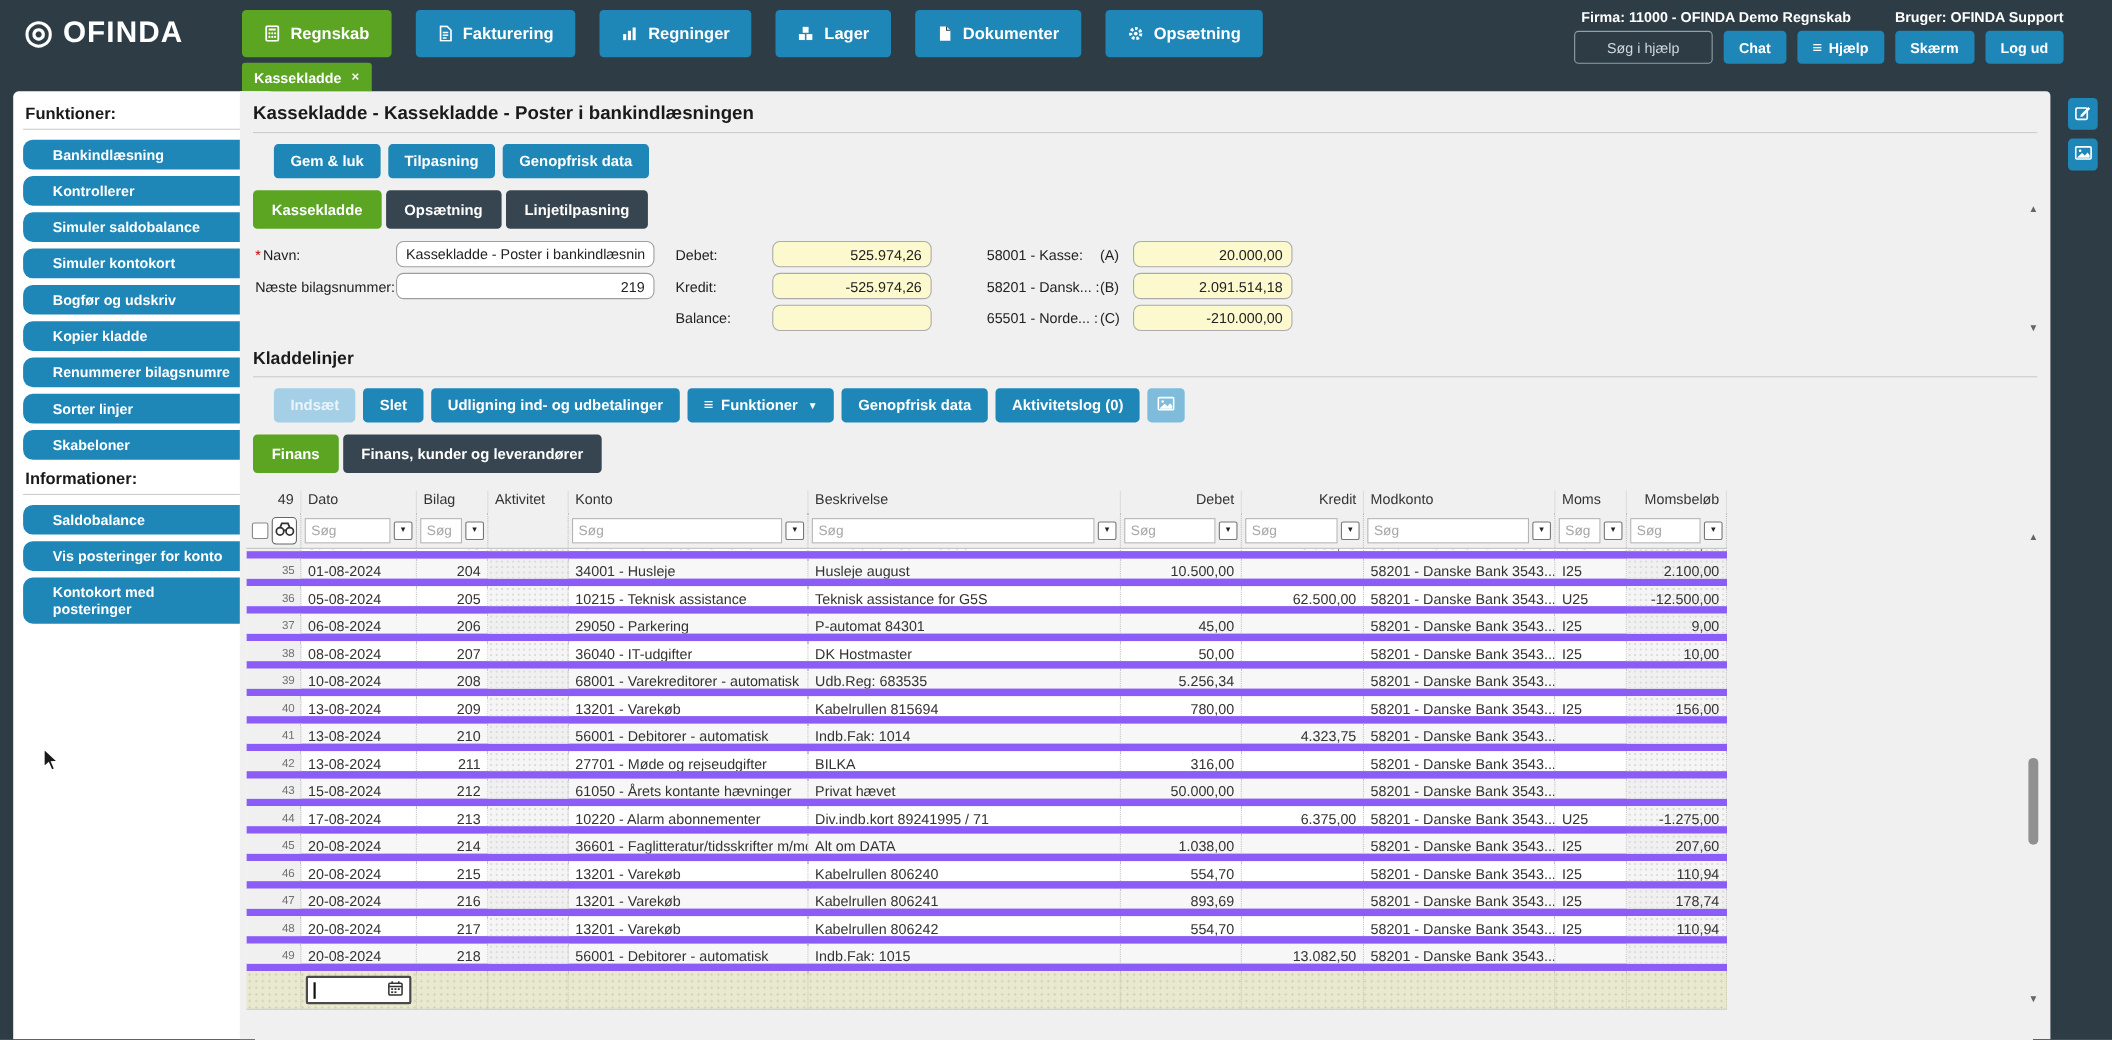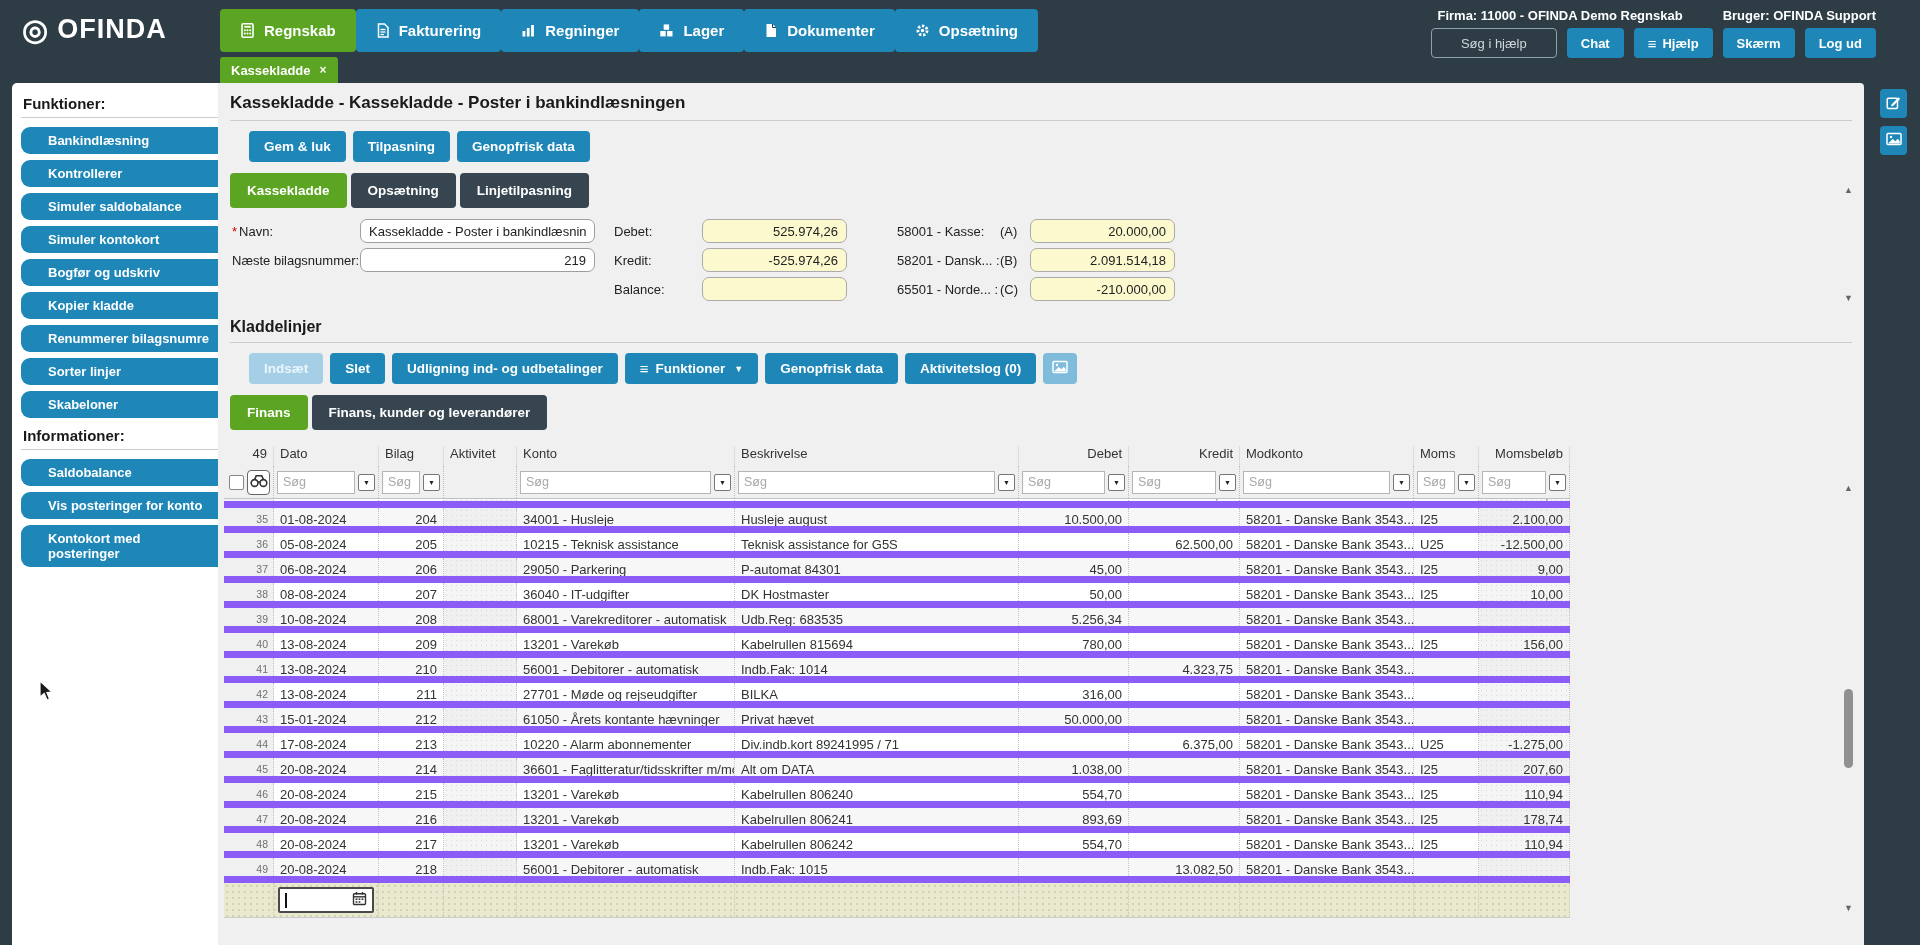--- a/index.html
+++ b/index.html
@@ -6,21 +6,21 @@
   .screen{position:relative;width:1920px;height:945px;background:#2d3c45;overflow:hidden;
     font-family:"Liberation Sans",sans-serif;-webkit-font-smoothing:antialiased;}
   button{font-family:"Liberation Sans",sans-serif;cursor:pointer;}
   input{font-family:"Liberation Sans",sans-serif;outline:none;}
 
   
   .topbar{position:absolute;left:0;top:0;width:100%;height:83px;background:#2d3c45;}
   .logo{position:absolute;left:22px;top:14px;display:flex;align-items:center;gap:9px;color:#fff;}
   .logo-ico{font-size:30px;line-height:1;font-weight:bold;}
   .logo-text{font-size:27px;font-weight:bold;letter-spacing:1px;}
-  .mainnav{position:absolute;left:220px;top:9px;display:flex;gap:0;}
+  .mainnav{position:absolute;left:220px;top:9px;display:flex;gap:22px;}
   .nav-btn{height:43px;padding:0 20px;border:none;border-radius:4px;background:#1e87b8;color:#fff;
     font-size:15px;font-weight:bold;display:flex;align-items:center;gap:9px;}
   .nav-btn.active{background:#5ca522;}
   .nav-ico{display:flex;align-items:center;}
   .session{position:absolute;right:44px;top:8px;color:#fff;font-size:13px;font-weight:bold;display:flex;gap:40px;white-space:nowrap;}
   .top-actions{position:absolute;right:44px;top:28px;display:flex;gap:10px;align-items:center;}
   .help-search{width:106px;height:28px;background:transparent;border:1px solid #8fa0a8;border-radius:4px;
     color:#cfd8dc;font-size:13px;padding:0 9px;text-align:center;}
   .help-search::placeholder{color:#cfd8dc;}
   .top-btn{height:30px;padding:0 14px;background:#1e87b8;color:#fff;border:none;border-radius:4px;
@@ -532,21 +532,21 @@
     <div class="td col-konto">27701 - Møde og rejseudgifter</div>
     <div class="td col-besk">BILKA</div>
     <div class="td col-debet r">316,00</div>
     <div class="td col-kredit r"></div>
     <div class="td col-mod">58201 - Danske Bank 3543...</div>
     <div class="td col-moms"></div>
     <div class="td col-mb r pat"></div>
   </div>
             <div class="tr alt">
     <div class="td col-num">43</div>
-    <div class="td col-dato">15-01-2024</div>
+    <div class="td col-dato">15-08-2024</div>
     <div class="td col-bilag r">212</div>
     <div class="td col-akt pat"></div>
     <div class="td col-konto">61050 - Årets kontante hævninger</div>
     <div class="td col-besk">Privat hævet</div>
     <div class="td col-debet r">50.000,00</div>
     <div class="td col-kredit r"></div>
     <div class="td col-mod">58201 - Danske Bank 3543...</div>
     <div class="td col-moms"></div>
     <div class="td col-mb r pat"></div>
   </div>

